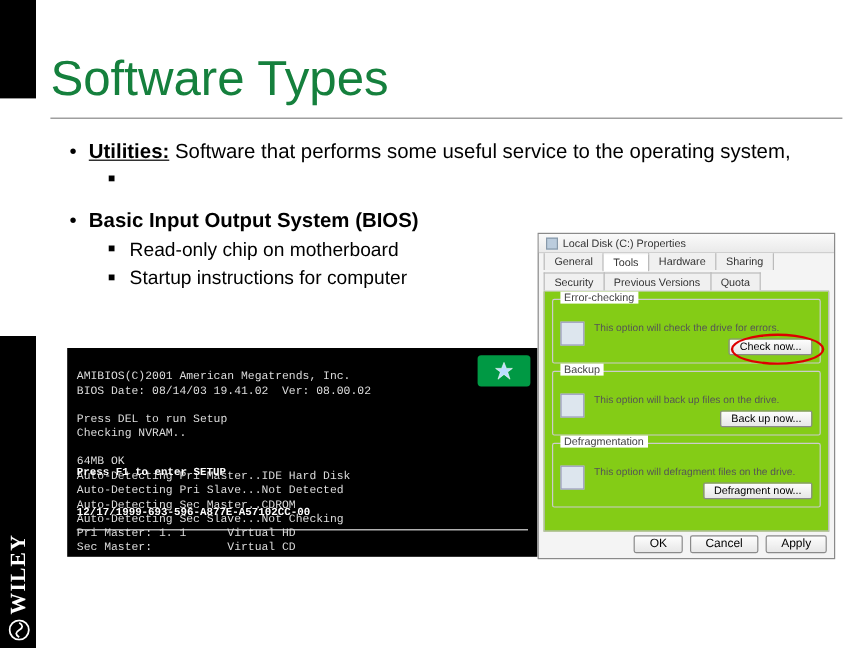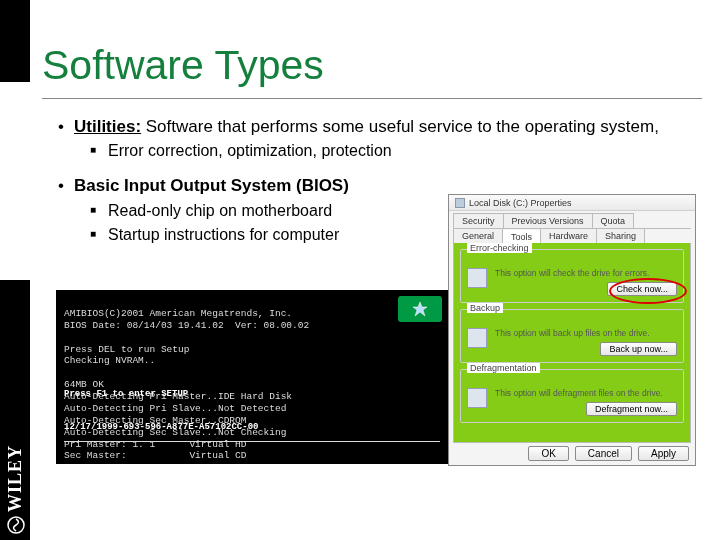--- a/index.html
+++ b/index.html
@@ -57,21 +57,20 @@
 <div class="title">Software Types</div>
 <div class="title-rule"></div>
 
 <div class="body">
   <div class="li1">
     <div class="dot">•</div>
     <div><span class="bold u">Utilities:</span><span> Software that performs some useful service to the operating system,</span></div>
   </div>
   <div class="li2">
     <div class="sq">■</div>
-    <div>Error correction, optimization, protection</div>
   </div>
   <div style="height:10px"></div>
   <div class="li1">
     <div class="dot">•</div>
     <div><span class="bold">Basic Input Output System (BIOS)</span></div>
   </div>
   <div class="li2">
     <div class="sq">■</div>
     <div>Read-only chip on motherboard</div>
   </div>
@@ -105,30 +104,30 @@
     <div>Press F1 to enter SETUP</div>
     <div>12/17/1999-693-596-A877E-A57102CC-00</div>
   </div>
 </div>
 
 <div class="props">
   <div class="props-title">
     <span class="ico"></span>
     <span>Local Disk (C:) Properties</span>
   </div>
-  <div class="tabs">
-    <div class="tab">Security</div>
-    <div class="tab">Previous Versions</div>
-    <div class="tab">Quota</div>
-  </div>
   <div class="tabs row2">
     <div class="tab">General</div>
     <div class="tab active">Tools</div>
     <div class="tab">Hardware</div>
     <div class="tab">Sharing</div>
+  </div>
+  <div class="tabs">
+    <div class="tab">Security</div>
+    <div class="tab">Previous Versions</div>
+    <div class="tab">Quota</div>
   </div>
   <div class="pane">
     <div class="group">
       <div class="group-label">Error-checking</div>
       <div class="group-desc">
           <div class="group-ico"></div>
           <div>This option will check the drive for errors.</div>
         </div>
       <button class="group-btn">Check now...</button>
       <div class="circle-mark" style="right:-4px; bottom:-2px;"></div>

